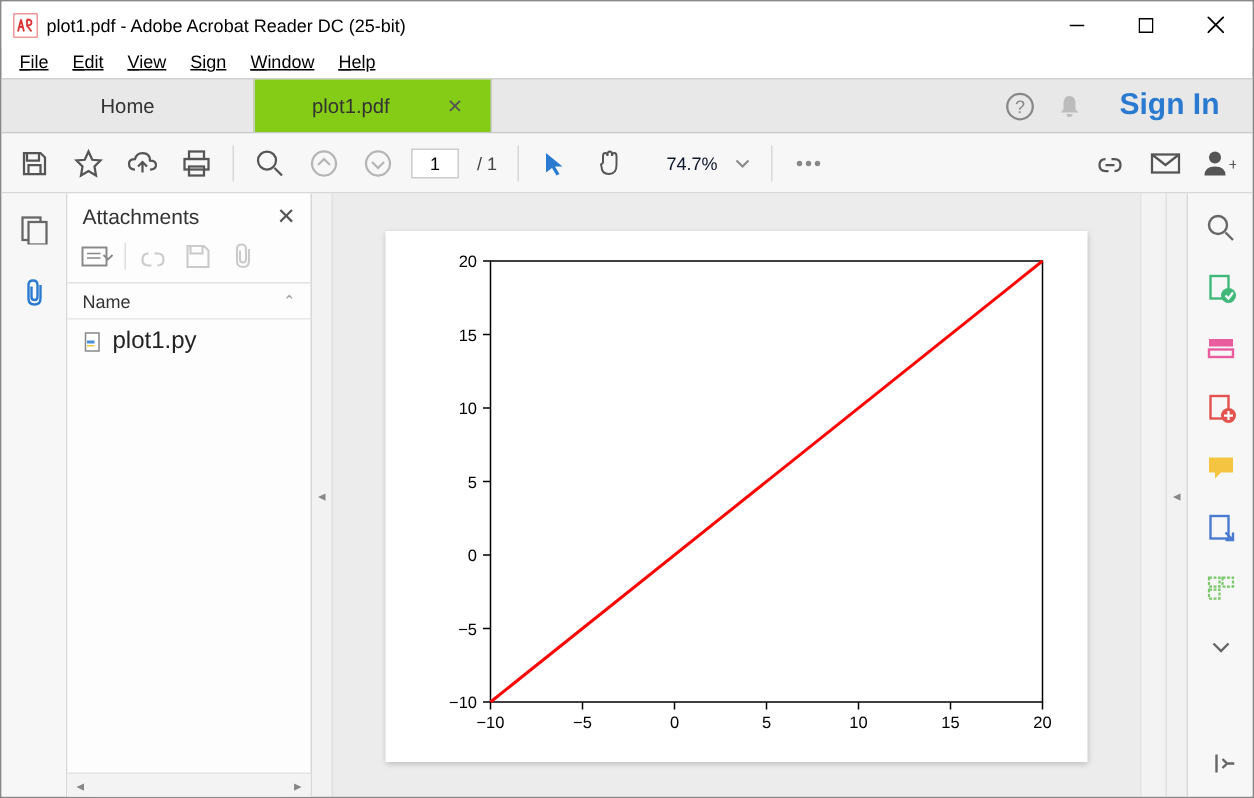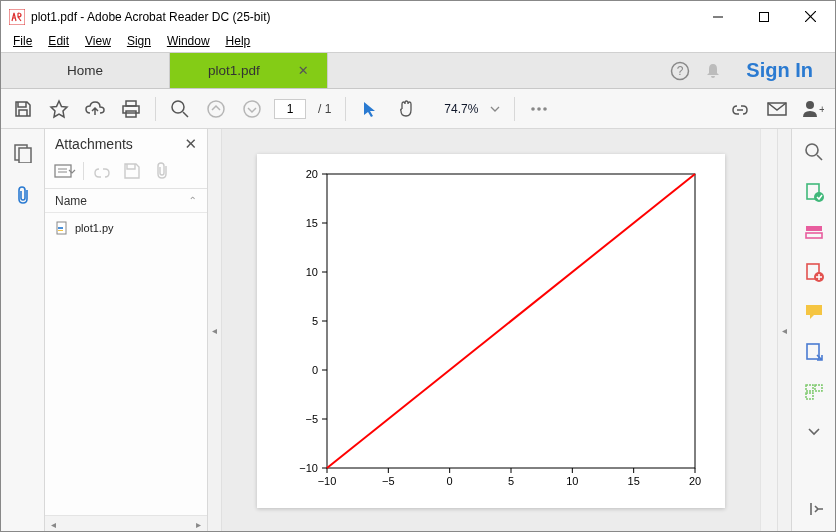--- a/index.html
+++ b/index.html
@@ -29,21 +29,21 @@
 .leftrail .rail-btn { width: 28px; height: 28px; display: flex; align-items: center; justify-content: center; color: #666; }
 .leftrail .rail-btn.active { color: #2a7ad1; }
 .sidepanel { width: 163px; background: #fdfdfd; border-right: 1px solid #d8d8d8; display: flex; flex-direction: column; }
 .sidepanel .sp-header { height: 24px; display: flex; align-items: center; padding: 10px 10px 4px 10px; }
 .sidepanel .sp-title { font-size: 14px; color: #333; flex: 1; }
 .sidepanel .sp-close { font-size: 15px; color: #555; }
 .sidepanel .sp-tools { height: 36px; display: flex; align-items: center; padding: 0 8px; gap: 6px; border-bottom: 1px solid #e2e2e2; }
 .sp-tools .ticon { width: 24px; height: 24px; display: flex; align-items: center; justify-content: center; color: #999; }
 .sidepanel .sp-colhead { height: 24px; display: flex; align-items: center; padding: 0 10px; font-size: 12px; color: #333; border-bottom: 1px solid #e8e8e8; justify-content: space-between; }
 .sidepanel .sp-list { flex: 1; padding: 4px 0; }
-.sidepanel .sp-item { height: 22px; display: flex; align-items: center; padding: 0 10px; font-size: 11px; color: #222; gap: 6px; }
+.sidepanel .sp-item { height: 22px; display: flex; align-items: center; padding: 0 10px; font-size: 16px; color: #222; gap: 6px; }
 .sidepanel .sp-scroll { height: 17px; border-top: 1px solid #e4e4e4; background: #f3f3f3; display: flex; align-items: center; }
 .sp-scroll .arrow { width: 17px; text-align: center; color: #888; font-size: 10px; }
 .sp-scroll .track { flex: 1; height: 17px; background: #f3f3f3; }
 .collapser { width: 14px; background: #f2f2f2; border-right: 1px solid #e0e0e0; display: flex; align-items: center; justify-content: center; color: #888; font-size: 10px; }
 .docarea { flex: 1; background: #ececec; position: relative; display: flex; align-items: center; justify-content: center; }
 .vscroll { width: 17px; background: #f3f3f3; border-left: 1px solid #e4e4e4; }
 .rightrail { width: 44px; background: #f7f7f7; border-left: 1px solid #d8d8d8; display: flex; flex-direction: column; align-items: center; padding-top: 10px; gap: 14px; }
 .rightrail .rr-btn { width: 26px; height: 26px; display: flex; align-items: center; justify-content: center; }
 .collapser-r { width: 14px; background: #f2f2f2; border-left: 1px solid #e0e0e0; display: flex; align-items: center; justify-content: center; color: #888; font-size: 10px; }
 .pdf-page { background: #fff; width: 468px; height: 354px; box-shadow: 0 1px 4px rgba(0,0,0,0.2); position: relative; }

